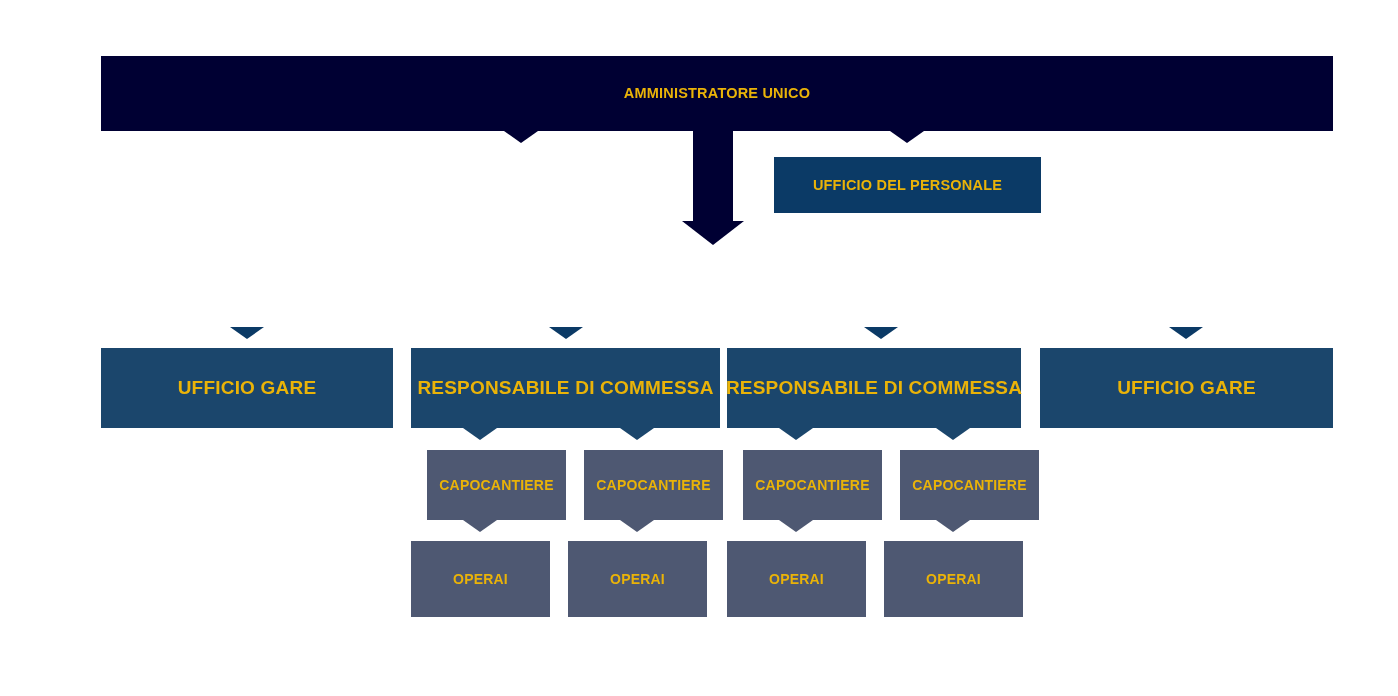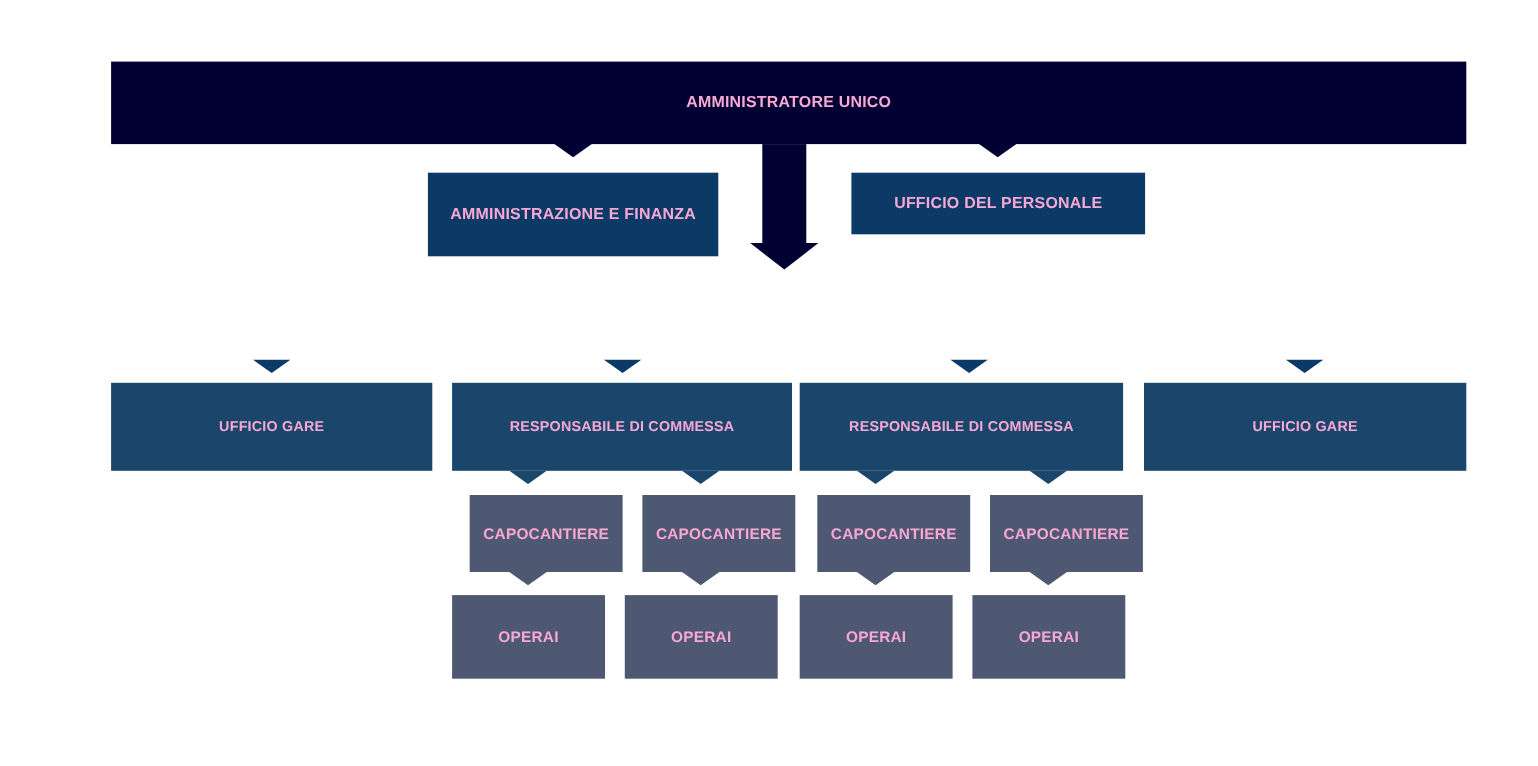--- a/index.html
+++ b/index.html
@@ -21,21 +21,21 @@
     height: 696px;
     background: #ffffff;
   }
   .node {
     position: absolute;
     box-sizing: border-box;
     display: flex;
     align-items: center;
     justify-content: center;
     text-align: center;
-    color: #f9a8d4;
+    color: #eab308;
     font-weight: bold;
     letter-spacing: 0.2px;
     line-height: 1.15;
     padding: 2px 8px;
     user-select: none;
   }
   .node-label {
     display: block;
     white-space: nowrap;
   }
@@ -45,21 +45,21 @@
   .tier-dept    { background: #0b3a66; }
   .tier-dir     { background: #0b3a66; }
   .tier-unit    { background: #1b466c; }
   .tier-foreman { background: #4e5872; margin-left: 16px; }
   .tier-worker  { background: #4e5872; }
 
   
   .tier-exec .node-label    { font-size: 14.5px; }
   .tier-dept .node-label    { font-size: 14.5px; }
   .tier-dir  .node-label    { font-size: 14.5px; }
-  .tier-unit .node-label    { font-size: 13px; }
+  .tier-unit .node-label    { font-size: 19px; }
   .tier-foreman .node-label { font-size: 14px; }
   .tier-worker .node-label  { font-size: 14px; }
 
   
   .chevron {
     position: absolute;
     width: 0;
     height: 0;
     border-left-style: solid;
     border-right-style: solid;
@@ -104,23 +104,20 @@
 
   <div class="chevron" style="left:890px; top:131px;
               border-left-width:17px; border-right-width:17px;
               border-top-width:12px; border-top-color:#000033;"></div>
 
   <div class="block-arrow" style="left:682px; top:131px; width:62px; height:114px;">
     <div class="shaft" style="height:90px;"></div>
     <div class="head" style="top:90px;"></div>
   </div>
 
-  <div class="node tier-dept" style="left:389px; top:157px; width:264px; height:76px;">
-    <span class="node-label">AMMINISTRAZIONE E FINANZA</span>
-  </div>
 
   <div class="node tier-dept" style="left:774px; top:157px; width:267px; height:56px;">
     <span class="node-label">UFFICIO DEL PERSONALE</span>
   </div>
 
 
   <div class="chevron" style="left:230px; top:327px;
               border-left-width:17px; border-right-width:17px;
               border-top-width:12px; border-top-color:#0b3a66;"></div>
 

